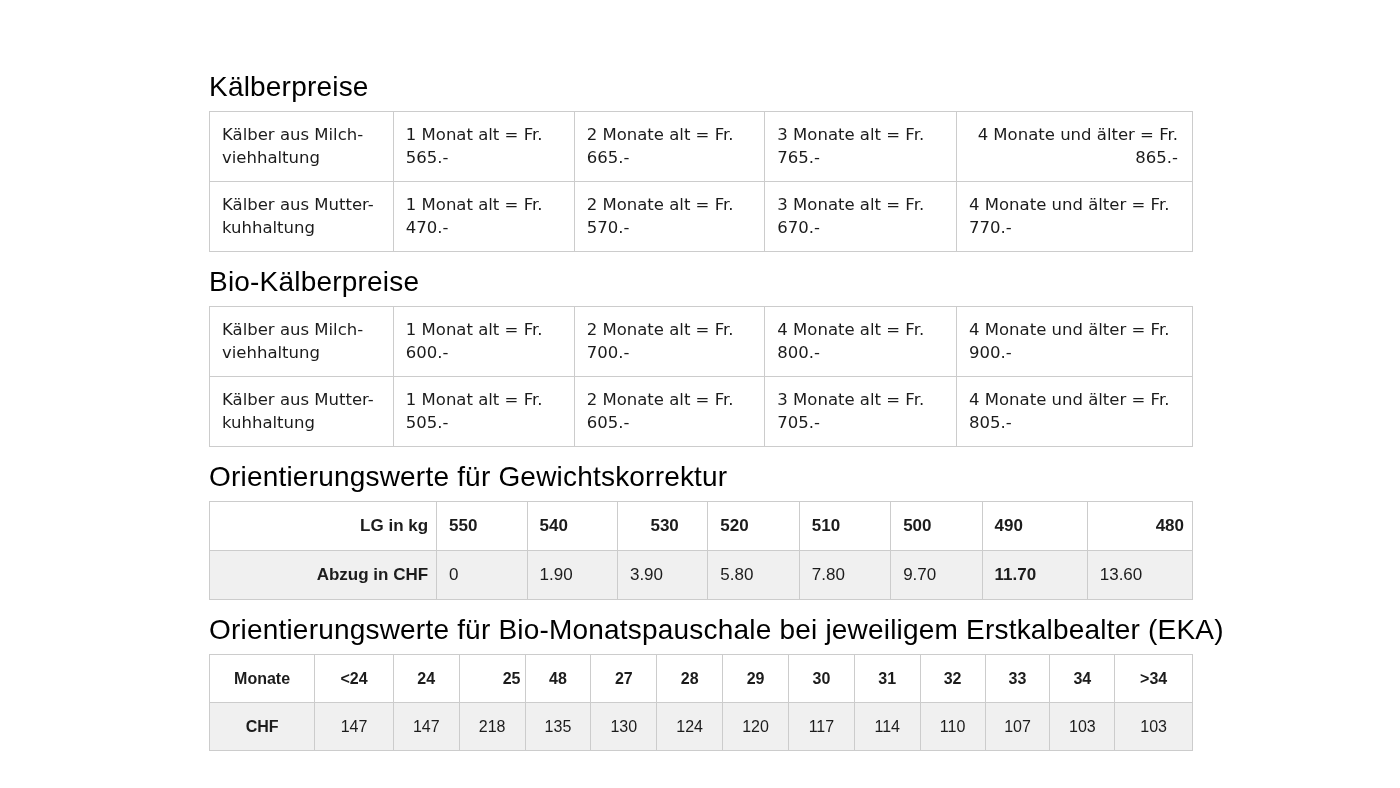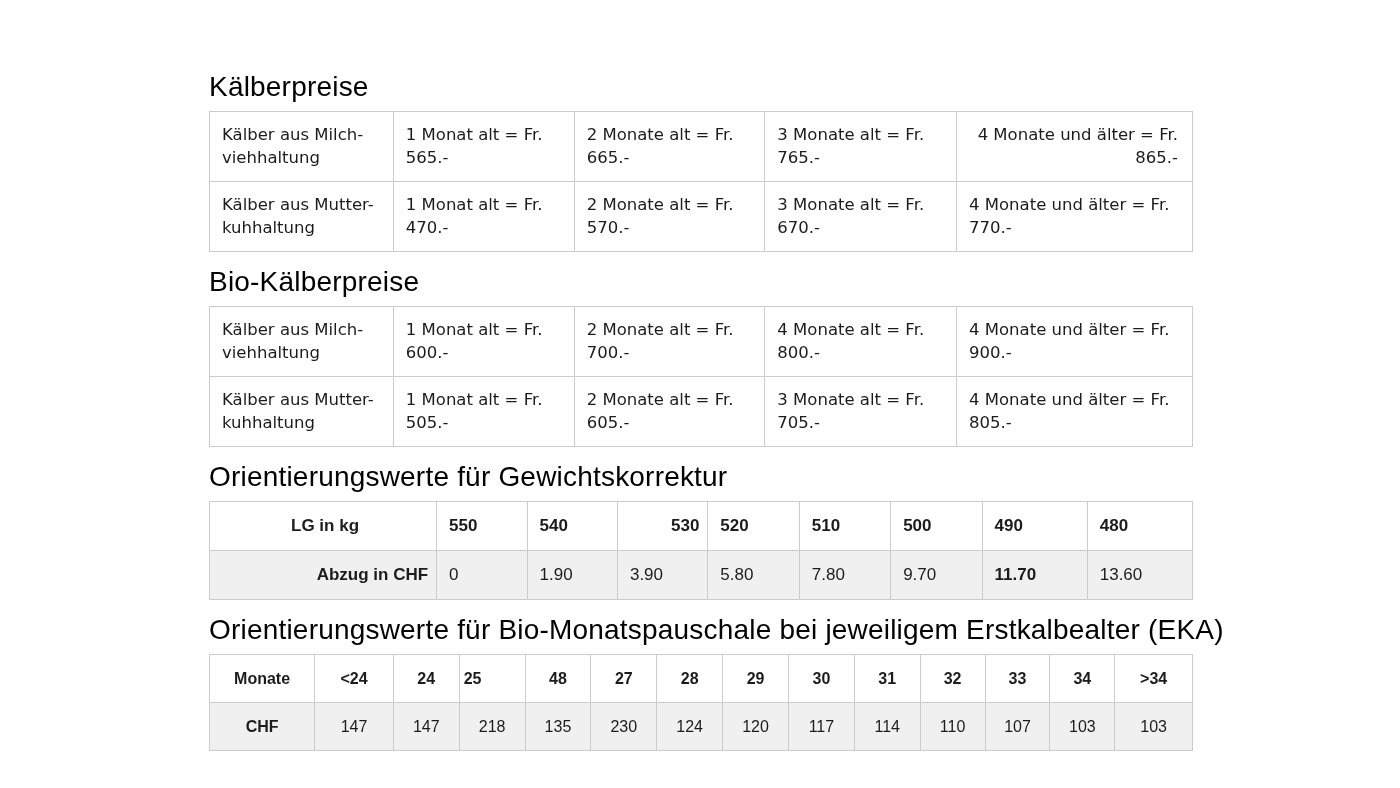--- a/index.html
+++ b/index.html
@@ -136,29 +136,29 @@
           <col style="width: 9.2%;">
           <col style="width: 9.2%;">
           <col style="width: 9.3%;">
           <col style="width: 9.3%;">
           <col style="width: 9.3%;">
           <col style="width: 10.7%;">
           <col style="width: 10.7%;">
         </colgroup>
         <tbody>
           <tr>
-            <td class="b" style="text-align: center;">LG in kg</td>
+            <td class="b" style="text-align: right;">LG in kg</td>
             <td class="b" style="text-align: left;">550</td>
             <td class="b" style="text-align: left;">540</td>
-            <td class="b" style="text-align: right;">530</td>
+            <td class="b" style="text-align: center;">530</td>
             <td class="b" style="text-align: left;">520</td>
             <td class="b" style="text-align: left;">510</td>
             <td class="b" style="text-align: left;">500</td>
             <td class="b" style="text-align: left;">490</td>
-            <td class="b" style="text-align: left;">480</td>
+            <td class="b" style="text-align: right;">480</td>
           </tr>
           <tr class="alt">
             <td class="b" style="text-align: right;">Abzug in CHF</td>
             <td style="text-align: left;">0</td>
             <td style="text-align: left;">1.90</td>
             <td style="text-align: left;">3.90</td>
             <td style="text-align: left;">5.80</td>
             <td style="text-align: left;">7.80</td>
             <td style="text-align: left;">9.70</td>
             <td style="text-align: left; font-weight: bold;">11.70</td>
@@ -185,39 +185,39 @@
           <col style="width: 6.6%;">
           <col style="width: 6.6%;">
           <col style="width: 6.6%;">
           <col style="width: 7.9%;">
         </colgroup>
         <tbody>
           <tr>
             <td class="b" style="text-align: center;">Monate</td>
             <td class="b" style="text-align: center;">&lt;24</td>
             <td class="b" style="text-align: center;">24</td>
-            <td class="b" style="text-align: left;">25</td>
+            <td class="b" style="text-align: right;">25</td>
             <td class="b" style="text-align: center;">48</td>
             <td class="b" style="text-align: center;">27</td>
             <td class="b" style="text-align: center;">28</td>
             <td class="b" style="text-align: center;">29</td>
             <td class="b" style="text-align: center;">30</td>
             <td class="b" style="text-align: center;">31</td>
             <td class="b" style="text-align: center;">32</td>
             <td class="b" style="text-align: center;">33</td>
             <td class="b" style="text-align: center;">34</td>
             <td class="b" style="text-align: center;">&gt;34</td>
           </tr>
           <tr class="alt">
             <td class="b" style="text-align: center;">CHF</td>
             <td style="text-align: center;">147</td>
             <td style="text-align: center;">147</td>
             <td style="text-align: center;">218</td>
             <td style="text-align: center;">135</td>
-            <td style="text-align: center;">230</td>
+            <td style="text-align: center;">130</td>
             <td style="text-align: center;">124</td>
             <td style="text-align: center;">120</td>
             <td style="text-align: center;">117</td>
             <td style="text-align: center;">114</td>
             <td style="text-align: center;">110</td>
             <td style="text-align: center;">107</td>
             <td style="text-align: center;">103</td>
             <td style="text-align: center;">103</td>
           </tr>
         </tbody>

